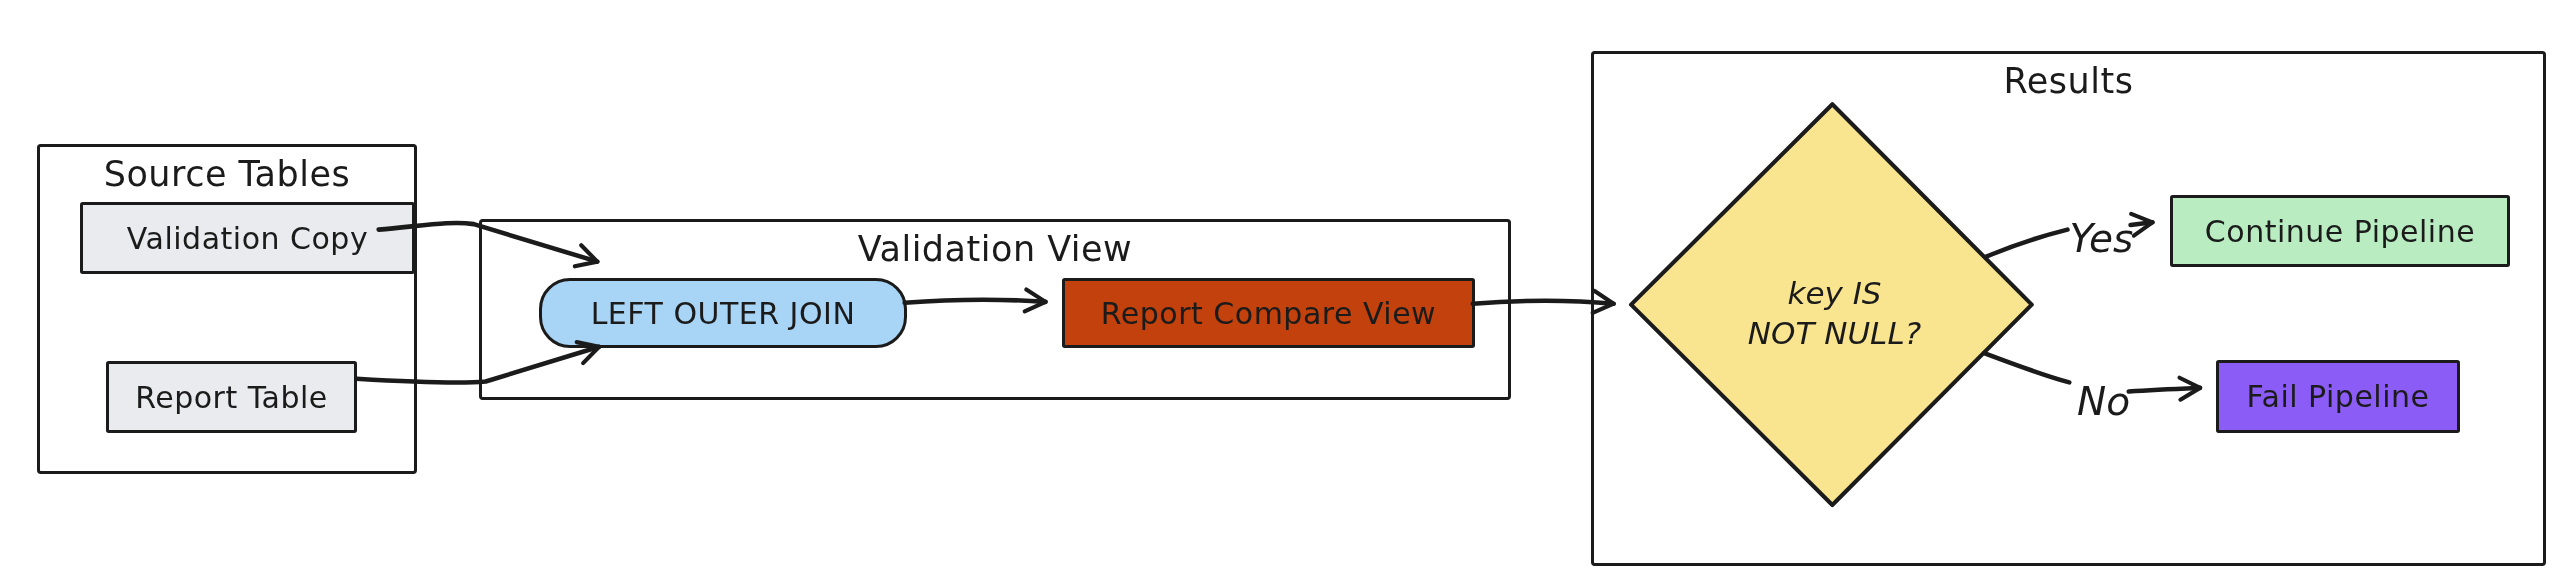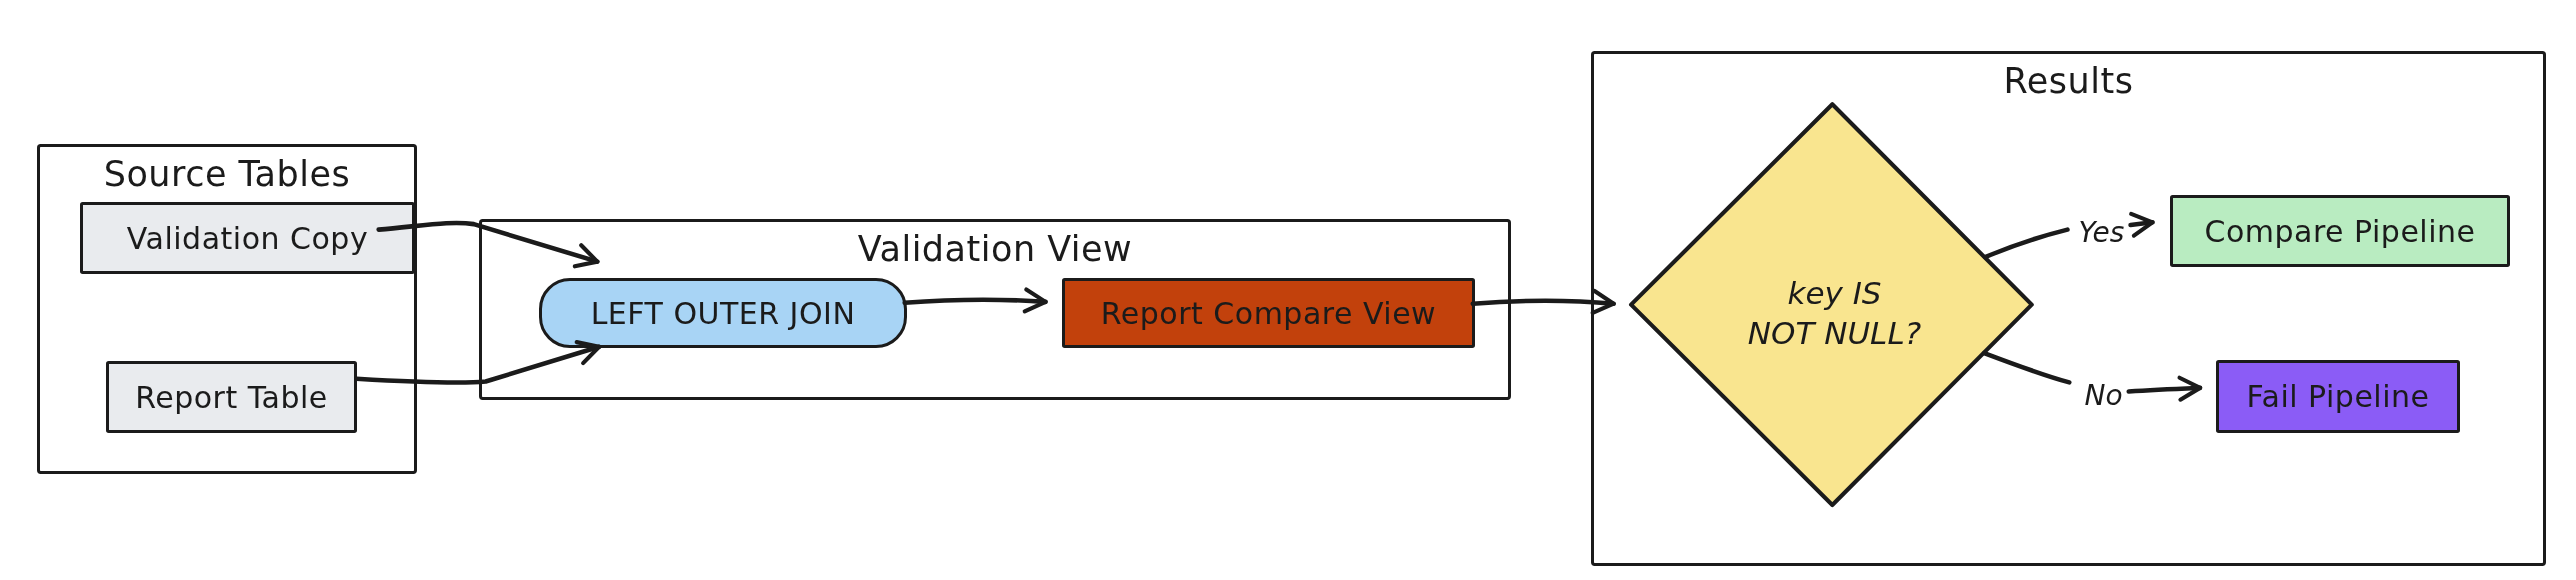--- a/index.html
+++ b/index.html
@@ -69,21 +69,21 @@
     font-style: italic;
     font-weight: 500;
     line-height: 40px;
     z-index: 12;
   }
   
   .edge-label {
     position: absolute;
     width: 73px;
     text-align: center;
-    font-size: 28px;
+    font-size: 39px;
     font-style: italic;
     font-weight: 500;
     z-index: 12;
   }
   #edge-label-yes { left: 471px; top: 162px; }
   #edge-label-no  { left: 473px; top: 325px; }
   
   svg.connectors {
     position: absolute;
     left: 0; top: 0;
@@ -142,21 +142,21 @@
 
     <div class="decision-label">
       <div>key IS</div>
       <div>NOT NULL?</div>
     </div>
 
     <div class="edge-label" id="edge-label-yes">Yes</div>
     <div class="edge-label" id="edge-label-no">No</div>
 
     <div class="node" id="node-continue-pipeline" style="background: rgb(185, 236, 193);">
-      <span>Compare Pipeline</span>
+      <span>Continue Pipeline</span>
     </div>
     <div class="node" id="node-fail-pipeline" style="background: #8b5cf6;">
       <span>Fail Pipeline</span>
     </div>
   </div>
 
   <svg class="connectors" viewBox="0 0 2814 634" xmlns="http://www.w3.org/2000/svg">
     <defs>
       <marker id="ah" viewBox="-26 -16 30 32" markerWidth="30" markerHeight="32" markerUnits="userSpaceOnUse" refX="0" refY="0" orient="auto">
         <path d="M-22,-12 L0,0 L-22,12"></path>

